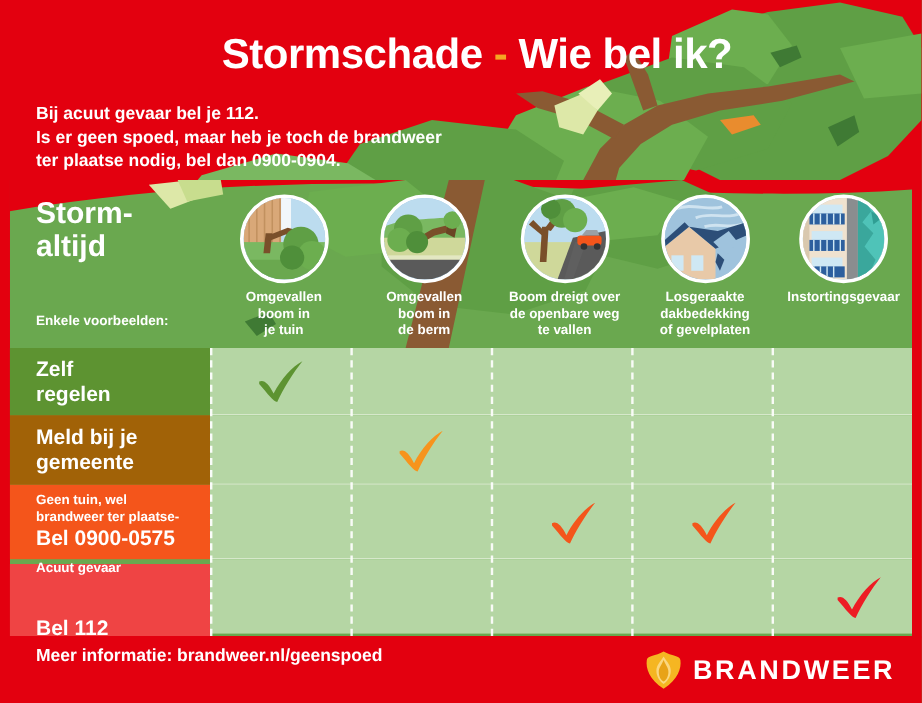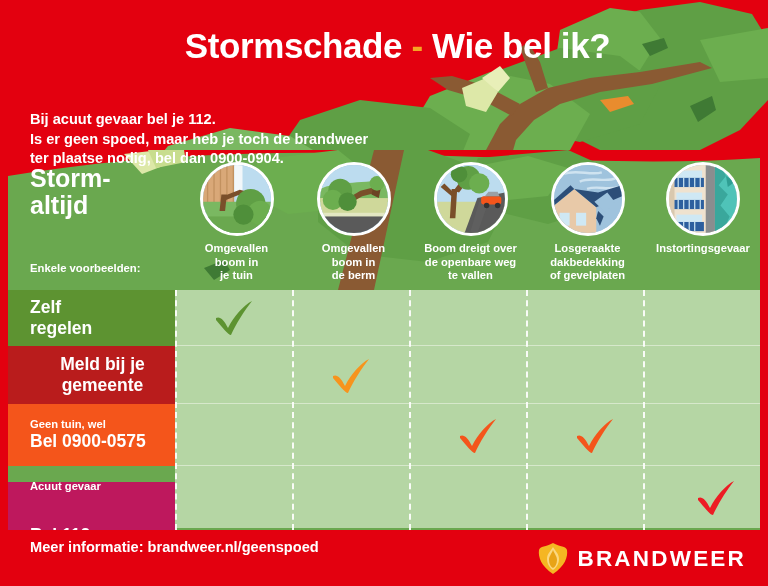--- a/index.html
+++ b/index.html
@@ -29,21 +29,21 @@
     font-size:35px; font-weight:bold; color:#ffffff;
     letter-spacing:-0.4px;
     white-space:nowrap;
     z-index:4;
     padding-left:27px;
   }
   #title .dash { color:#f5a623; }
   #intro {
     position:absolute; left:30px; top:86px;
     z-index:4;
-    color:#ffffff; font-size:14.6px; font-weight:bold; line-height:19.5px;margin-top:24px;
+    color:#ffffff; font-size:14.6px; font-weight:bold; line-height:19.5px;
   }
   #intro div { white-space:nowrap; }
 
   
   #green-panel {
     position:absolute; left:8px; top:150px; width:752px; height:380px;
     overflow:hidden;
   }
   #green-bg { position:absolute; inset:0; }
 
@@ -311,33 +311,34 @@
 
     <div id="table">
 
       <div class="cellarea" style="top:0;height:56px;"></div>
       <div class="rowlabel" style="top:0;height:56px;background:#5d9331;">
         <div class="big">Zelf</div>
         <div class="big">regelen</div>
       </div>
 
       <div class="cellarea" style="top:56px;height:58px;"></div>
-      <div class="rowlabel" style="top:56px;height:58px;background:#b91c1c;align-items:center;">
+      <div class="rowlabel" style="top:56px;height:58px;background:#a16207;">
         <div class="big">Meld bij je</div>
         <div class="big">gemeente</div>
       </div>
 
       <div class="cellarea" style="top:114px;height:62px;"></div>
       <div class="rowlabel" style="top:114px;height:62px;background:#f4551b;">
         <div class="small">Geen tuin, wel</div>
+        <div class="small">brandweer ter plaatse-</div>
         <div class="big">Bel 0900-0575</div>
       </div>
 
       <div class="cellarea" style="top:176px;height:62px;border-bottom:none;"></div>
-      <div class="rowlabel" style="top:192px;height:62px;background:#be185d;gap:31px;">
+      <div class="rowlabel" style="top:180px;height:62px;background:#ef4444;gap:31px;">
         <div class="small">Acuut gevaar</div>
         <div class="big">Bel 112</div>
       </div>
 
       <div class="vline" style="left:167px;"></div>
       <div class="vline" style="left:284px;"></div>
       <div class="vline" style="left:401px;"></div>
       <div class="vline" style="left:518px;"></div>
       <div class="vline" style="left:635px;"></div>
 

